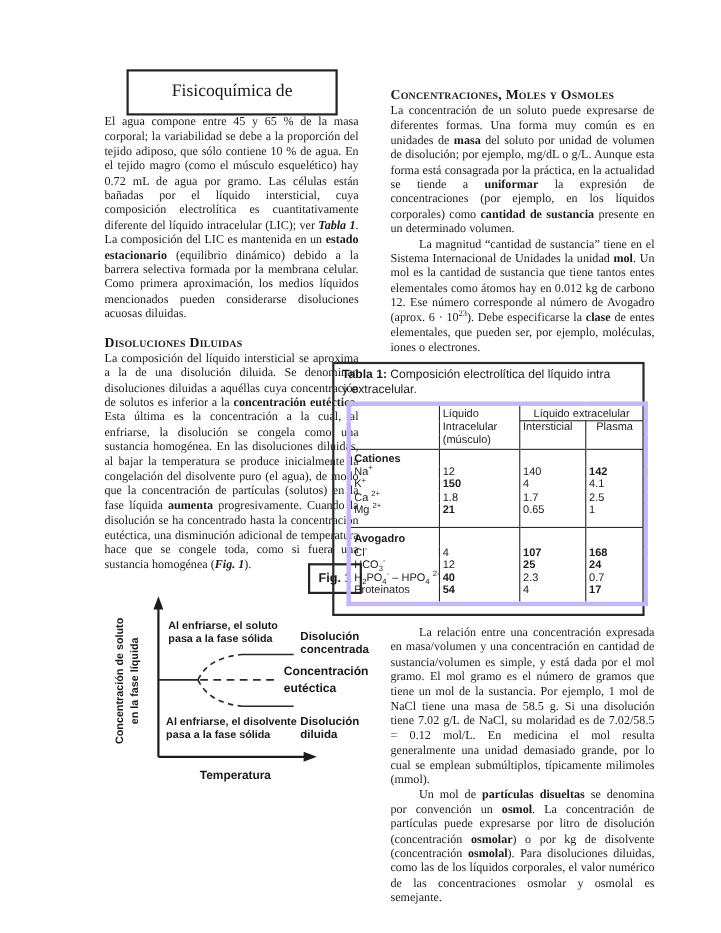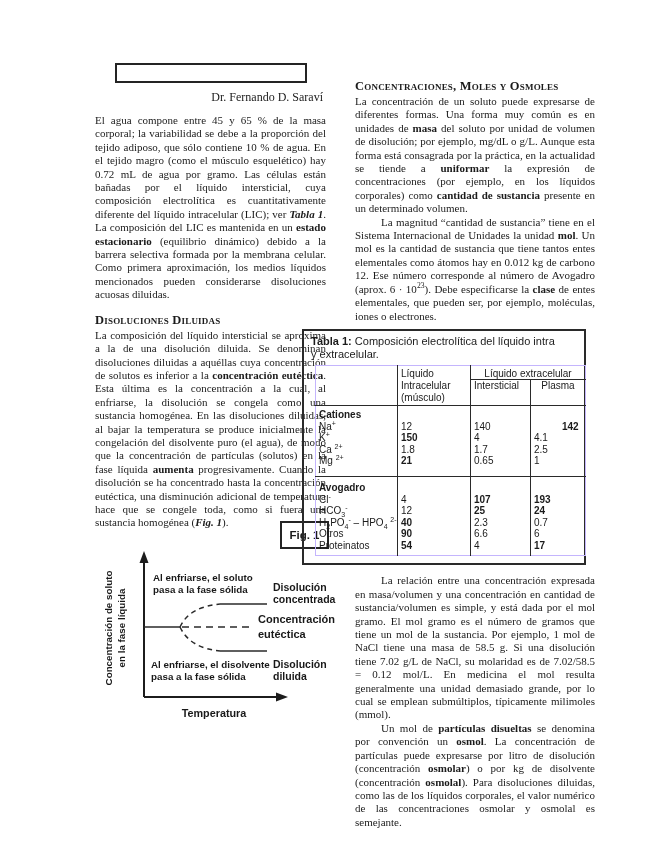--- a/index.html
+++ b/index.html
@@ -19,21 +19,21 @@
   .heading { font-family:"Liberation Serif", serif; font-variant:small-caps; font-weight:bold;
              font-size:12.5px; line-height:14px; letter-spacing:.2px; margin:11px 0 2px; }
   .col-right .heading { margin-top:17px; }
   sup, sub { font-size:70%; line-height:0; }
 
   
   .table-frame { width:284px; margin:6px 0 9px -53px; border:2px solid #2a2a2a;
                  padding:4px 21px 7px 6px; font-family:"Liberation Sans", sans-serif; }
   .tcaption { font-size:11px; line-height:13px; margin:0 0 4px 1px; }
   table.dtable { border-collapse:collapse; table-layout:fixed; width:270px; margin-left:5px;
-                 border:1px solid #c4b5fd; font-family:"Liberation Sans", sans-serif; }
+                 border:4px solid #c4b5fd; font-family:"Liberation Sans", sans-serif; }
   .dtable td { font-size:10px; line-height:11.5px; padding:0 3px; vertical-align:top; white-space:nowrap; }
   .dtable .c2, .dtable .c3, .dtable .c4, .dtable .cx { border-left:1px solid #2a2a2a; }
   .dtable .cx { text-align:center; border-bottom:1px solid #2a2a2a; }
   .dtable tr.hdr-end td { border-bottom:1px solid #2a2a2a; padding-bottom:2px;margin-left:32px; }
   .dtable tr.h1 td { padding-top:2px; }
   .dtable tr.sect td { font-weight:bold; padding-top:3px; }
   .dtable tr.divider td { height:10px; border-bottom:1px solid #2a2a2a; }
   .dtable tr.sect2 td { padding-top:5px; }
   .dtable tr.last td { padding-bottom:4px; }
   .dtable td.ctr { text-align:center; }
@@ -53,22 +53,22 @@
   .figsvg .dash  { stroke-dasharray:7 5; }
   .figsvg .dashc { stroke-dasharray:5 4; }
 </style>
 </head>
 <body>
 
 <div class="page">
 
   <div class="col-left">
     <div class="title-box">
+      <div>Fisicoquímica de</div>
     </div>
-    <div class="author">Dr. Fernando D. Saraví</div>
 
     <p class="body"><span>El agua compone entre 45 y 65 % de la masa corporal; la variabilidad se debe a la proporción del tejido adiposo, que sólo contiene 10 % de agua. En el tejido magro (como el músculo esquelético) hay 0.72 mL de agua por gramo. Las células están bañadas por el líquido intersticial, cuya composición electrolítica es cuantitativamente diferente del líquido intracelular (LIC); ver </span><span style="font-weight: bold; font-style: italic;">Tabla 1</span><span>. La composición del LIC es mantenida en un </span><span style="font-weight: bold;">estado estacionario</span><span> (equilibrio dinámico) debido a la barrera selectiva formada por la membrana celular. Como primera aproximación, los medios líquidos mencionados pueden considerarse disoluciones acuosas diluidas.</span></p>
 
     <h2 class="heading">Disoluciones Diluidas</h2>
     <p class="body"><span>La composición del líquido intersticial se aproxima a la de una disolución diluida. Se denominan disoluciones diluidas a aquéllas cuya concentración de solutos es inferior a la </span><span style="font-weight: bold;">concentración eutéctica</span><span>. Esta última es la concentración a la cual, al enfriarse, la disolución se congela como una sustancia homogénea. En las disoluciones diluidas, al bajar la temperatura se produce inicialmente la congelación del disolvente puro (el agua), de modo que la concentración de partículas (solutos) en la fase líquida </span><span style="font-weight: bold;">aumenta</span><span> progresivamente. Cuando la disolución se ha concentrado hasta la concentración eutéctica, una disminución adicional de temperatura hace que se congele toda, como si fuera una sustancia homogénea (</span><span style="font-weight: bold; font-style: italic;">Fig. 1</span><span>).</span></p>
 
     <div class="figure">
       <div class="figbox">
         <span>Fig. 1</span>
       </div>
@@ -147,21 +147,21 @@
           <tr class="sect">
             <td class="c1">Cationes</td>
             <td class="c2"></td>
               <td class="c3"></td>
               <td class="c4"></td>
           </tr>
           <tr>
             <td class="c1"><span>Na</span><sup>+</sup></td>
             <td class="c2"><span>12</span></td>
             <td class="c3"><span style="font-weight: normal;">140</span></td>
-            <td class="c4"><span style="font-weight: bold; margin-left: 28px;">142</span></td>
+            <td class="c4"><span style="font-weight: bold;">142</span></td>
           </tr>
           <tr>
             <td class="c1"><span>K</span><sup>+</sup></td>
             <td class="c2"><span style="font-weight: bold;">150</span></td>
             <td class="c3"><span>4</span></td>
             <td class="c4"><span>4.1</span></td>
           </tr>
           <tr>
             <td class="c1"><span>Ca </span><sup>2+</sup></td>
             <td class="c2"><span>1.8</span></td>
@@ -185,39 +185,33 @@
           <tr class="sect sect2">
             <td class="c1">Avogadro</td>
             <td class="c2"></td>
               <td class="c3"></td>
               <td class="c4"></td>
           </tr>
           <tr>
             <td class="c1"><span>Cl</span><sup>-</sup></td>
             <td class="c2"><span>4</span></td>
             <td class="c3"><span style="font-weight: bold;">107</span></td>
-            <td class="c4"><span style="font-weight: bold;">193</span></td>
+            <td class="c4"><span style="font-weight: bold;">168</span></td>
           </tr>
           <tr>
             <td class="c1"><span>HCO</span><sub>3</sub><sup>-</sup></td>
             <td class="c2"><span>12</span></td>
             <td class="c3"><span style="font-weight: bold;">25</span></td>
             <td class="c4"><span style="font-weight: bold;">24</span></td>
           </tr>
           <tr>
             <td class="c1"><span>H</span><sub>2</sub><span>PO</span><sub>4</sub><sup>-</sup><span> – HPO</span><sub>4</sub><span> </span><sup>2-</sup></td>
             <td class="c2"><span style="font-weight: bold;">40</span></td>
             <td class="c3"><span>2.3</span></td>
             <td class="c4"><span>0.7</span></td>
-          </tr>
-          <tr>
-            <td class="c1"><span>Otros</span></td>
-            <td class="c2"><span style="font-weight: bold;">90</span></td>
-            <td class="c3"><span>6.6</span></td>
-            <td class="c4"><span>6</span></td>
           </tr>
           <tr class="last">
             <td class="c1"><span>Proteinatos</span></td>
             <td class="c2"><span style="font-weight: bold;">54</span></td>
             <td class="c3"><span>4</span></td>
             <td class="c4"><span style="font-weight: bold;">17</span></td>
           </tr>
         </tbody>
       </table>
     </div>

